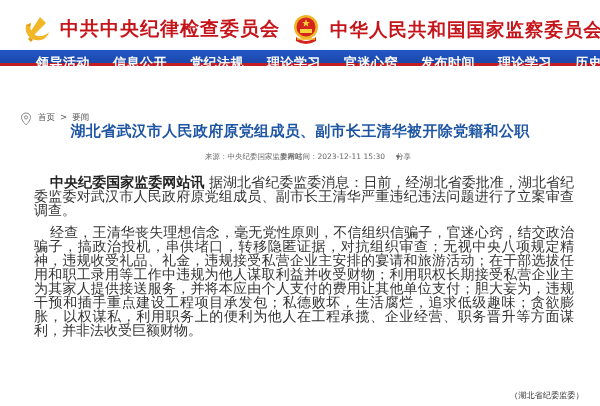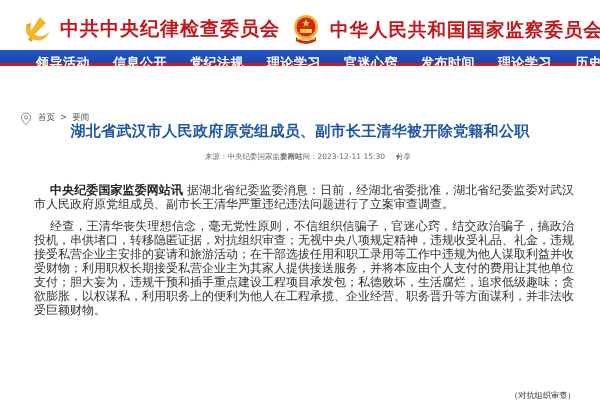--- a/index.html
+++ b/index.html
@@ -25,21 +25,21 @@
     .breadcrumb .pin { width: 12px; height: 14px; margin-right: 6px; }
     .breadcrumb .sep { margin: 0 5px; }
 
     .article-title { position: absolute; left: 0; width: 600px; top: 122px; text-align: center; color: #1f56a4; font-size: 15px; font-weight: bold; letter-spacing: 0.3px; font-family: Liberation Mono, monospace; }
     .meta { position: absolute; top: 152px; left: 0; width: 600px; font-size: 7.5px; color: #666; }
     .meta span { position: absolute; white-space: nowrap; }
     .meta .src { left: 158px; margin-left: 47px; }
     .meta .pub { left: 248px; margin-left: 32px; }
     .meta .share { left: 396px; }
 
-    .content { position: absolute; left: 34px; width: 540px; top: 183px; font-size: 12px; line-height: 14px; color: #333; }
+    .content { position: absolute; left: 34px; width: 540px; top: 175px; font-size: 14px; line-height: 14px; color: #333; }
     .content p { text-indent: 16px; margin-bottom: 8px; text-align: justify; }
     .content p.first { text-indent: 16px; }
     .content .lead { font-weight: bold; color: #222; }
     .signature { position: absolute; top: 390px; left: 510px; font-size: 8.2px; color: #333; white-space: nowrap; }
   </style>
 </head>
 <body>
 
 <div class="header">
   <div class="brand brand-left">
@@ -96,13 +96,13 @@
     <span>分享</span>
     <span>▾</span>
   </span>
 </div>
 
 <div class="content">
   <p class="first"><span class="lead">中央纪委国家监委网站讯</span> <span>据湖北省纪委监委消息：日前，经湖北省委批准，湖北省纪委监委对武汉市人民政府原党组成员、副市长王清华严重违纪违法问题进行了立案审查调查。</span></p>
   <p>经查，王清华丧失理想信念，毫无党性原则，不信组织信骗子，官迷心窍，结交政治骗子，搞政治投机，串供堵口，转移隐匿证据，对抗组织审查；无视中央八项规定精神，违规收受礼品、礼金，违规接受私营企业主安排的宴请和旅游活动；在干部选拔任用和职工录用等工作中违规为他人谋取利益并收受财物；利用职权长期接受私营企业主为其家人提供接送服务，并将本应由个人支付的费用让其他单位支付；胆大妄为，违规干预和插手重点建设工程项目承发包；私德败坏，生活腐烂，追求低级趣味；贪欲膨胀，以权谋私，利用职务上的便利为他人在工程承揽、企业经营、职务晋升等方面谋利，并非法收受巨额财物。</p>
 </div>
 
-<div class="signature">（对抗组织审查）</div>
+<div class="signature">（湖北省纪委监委）</div>
 
 </body></html>

